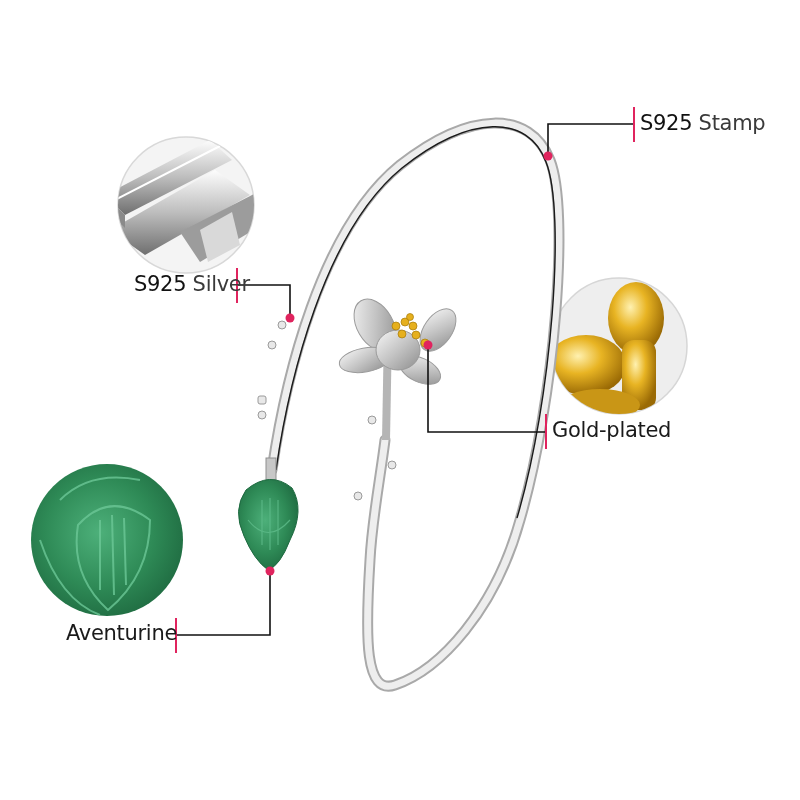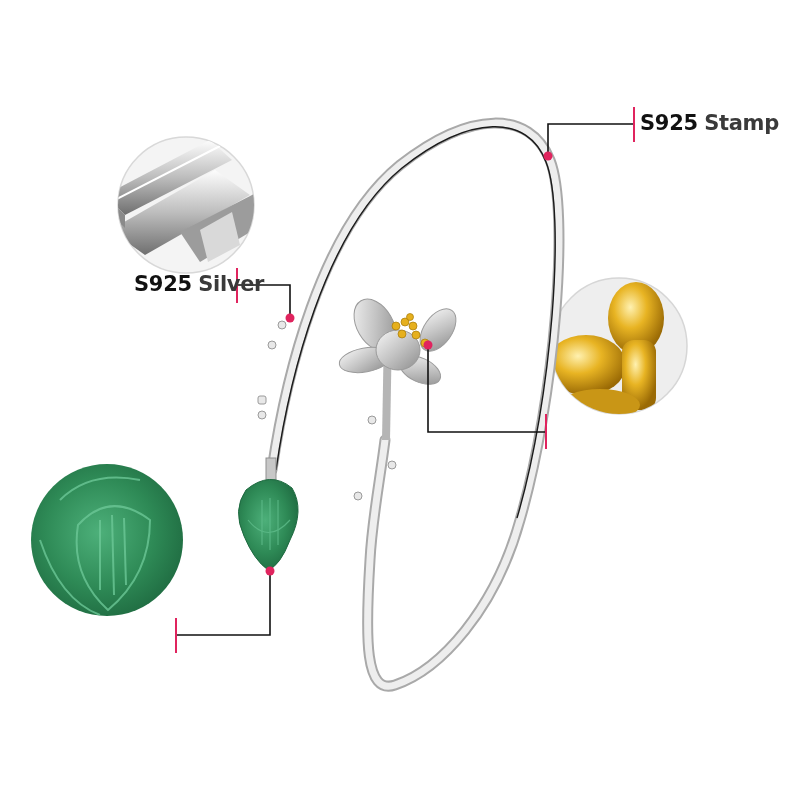--- a/index.html
+++ b/index.html
@@ -1,21 +1,21 @@
 <!DOCTYPE html>
 <html><head>
 <meta charset="utf-8">
 <style>
   html, body { margin: 0; padding: 0; background: #ffffff; }
   body { width: 800px; height: 800px; position: relative; overflow: hidden;
          font-family: "DejaVu Sans", "Liberation Sans", sans-serif; }
   .stage { position: absolute; left: 0; top: 0; width: 800px; height: 800px; }
   .label { position: absolute; font-size: 21px; color: #1a1a1a; white-space: nowrap; letter-spacing: -0.3px; }
-  .label .bold { font-weight: bold; color: #111; }
-  .label .light { color: #3a3a3a; font-weight: bold; }
+  .label .bold { font-weight: normal; color: #111; }
+  .label .light { color: #3a3a3a; font-weight: normal; }
 </style>
 </head>
 <body>
 
 <div class="stage">
 <svg width="800" height="800" viewBox="0 0 800 800" xmlns="http://www.w3.org/2000/svg">
   <defs>
     <linearGradient id="silverG" x1="0" y1="0" x2="1" y2="1">
       <stop offset="0" stop-color="#f7f7f7"></stop>
       <stop offset="0.5" stop-color="#c4c4c4"></stop>
@@ -155,14 +155,20 @@
 <div class="label" style="left:640px; top:111px;">
   <span class="bold">S925</span>
   <span class="light">Stamp</span>
 </div>
 
 <div class="label" style="left:134px; top:272px;text-align:right;">
   <span class="bold">S925</span>
   <span class="light">Silver</span>
 </div>
 
+<div class="label" style="left:552px; top:418px;">
+  <span class="light" style="color:#1a1a1a">Gold-plated</span>
+</div>
 
+<div class="label" style="left:66px; top:621px;">
+  <span class="light" style="color:#1a1a1a">Aventurine</span>
+</div>
 </div>
 
 </body></html>

